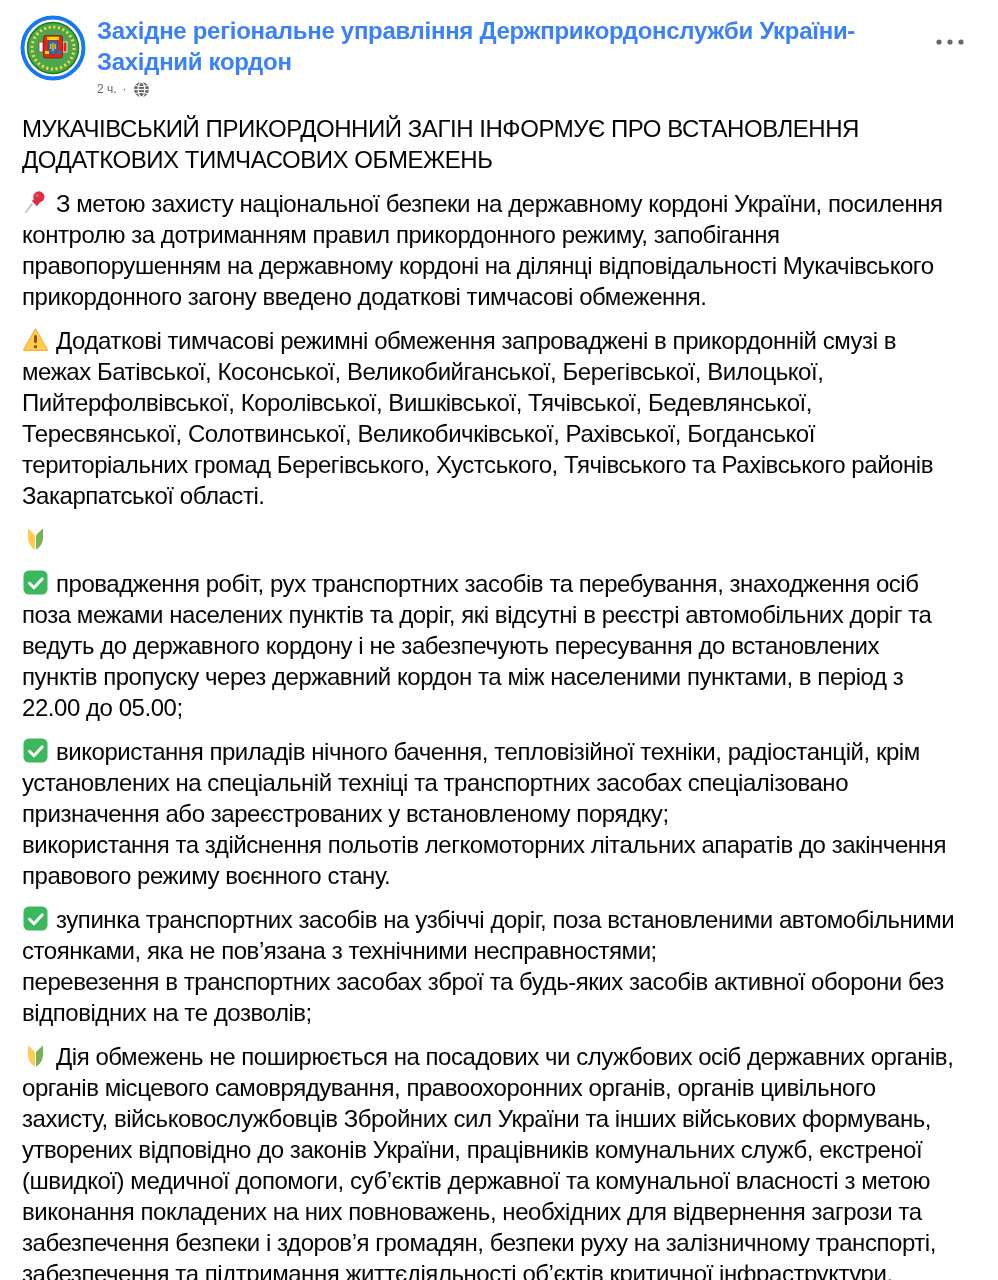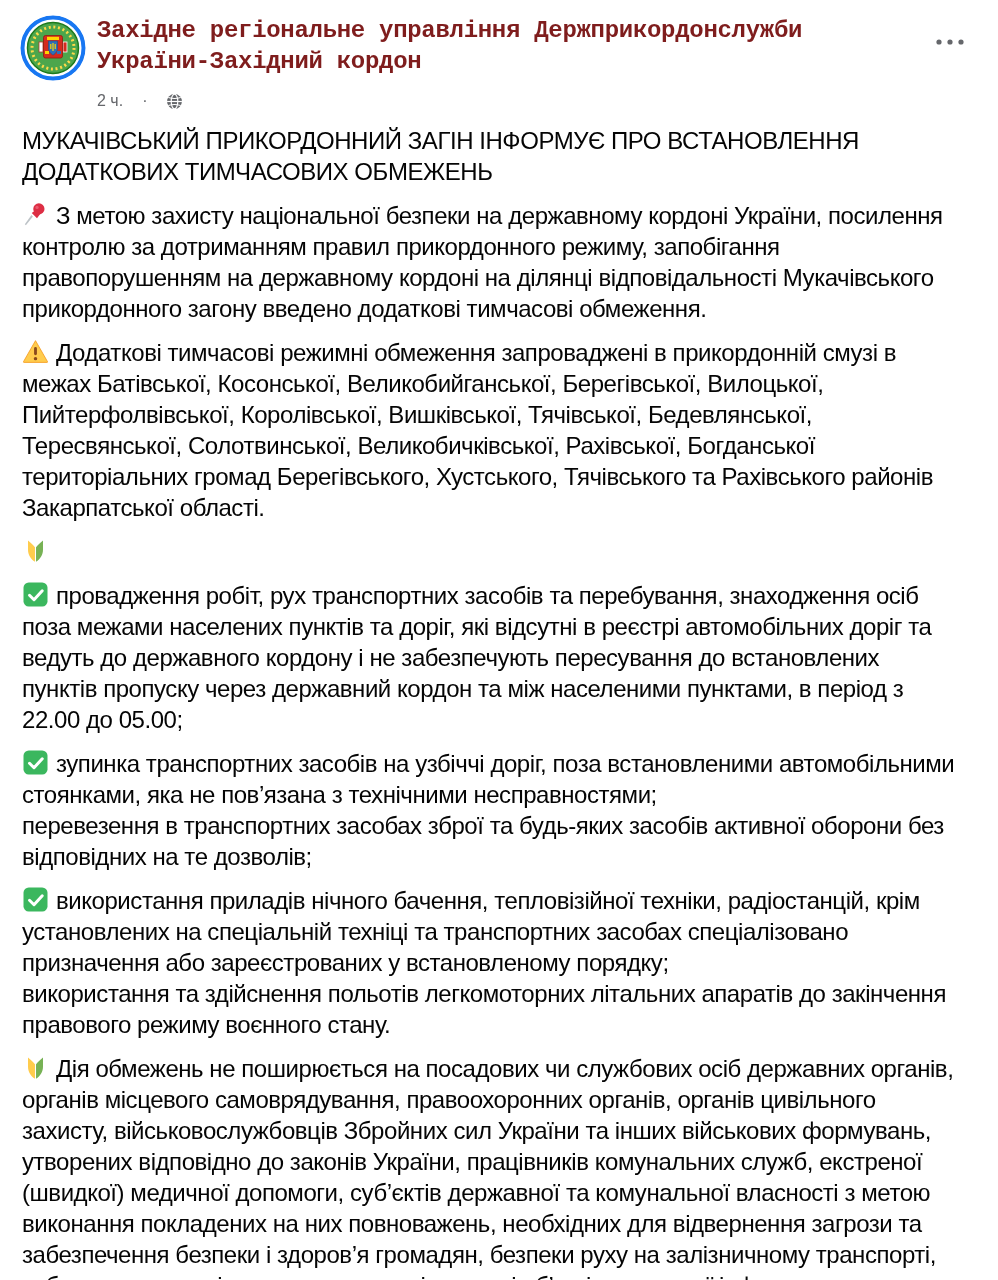--- a/index.html
+++ b/index.html
@@ -14,25 +14,25 @@
     display: flex; align-items: flex-start;
     padding: 15px 20px 6px 20px; position: relative;
   }
   .avatar {
     width: 66px; height: 66px; border-radius: 50%;
     flex: 0 0 66px; cursor: pointer;
   }
   .header-text { margin-left: 11px; flex: 1; min-width: 0; padding-right: 60px; }
   .page-name {
     font-weight: bold; font-size: 24px; line-height: 31px;
-    letter-spacing: -0.3px; color: #7f1d1d; cursor: pointer; font-family: Liberation Mono, monospace;
+    letter-spacing: -0.3px; color: #3b82f6; cursor: pointer;
   }
   .meta-row {
-    display: flex; align-items: center; gap: 19px;
-    margin-top: 12px; color: #65676B; font-size: 16px; line-height: 24px;
+    display: flex; align-items: center; gap: 6px;
+    margin-top: 0; color: #65676B; font-size: 12px; line-height: 24px;
   }
   .meta-time { cursor: pointer; }
   .meta-dot { color: #65676B; }
   .globe { width: 17px; height: 17px; display: block; }
   .menu-btn {
     position: absolute; right: 26px; top: 26px;
     width: 44px; height: 32px; display: flex; align-items: center;
     justify-content: center; cursor: pointer; border-radius: 6px;
   }
   .post-body {
@@ -137,32 +137,32 @@
         </svg>
       </span><span class="para-text">провадження робіт, рух транспортних засобів та перебування, знаходження осіб поза межами населених пунктів та доріг, які відсутні в реєстрі автомобільних доріг та ведуть до державного кордону і не забезпечують пересування до встановлених пунктів пропуску через державний кордон та між населеними пунктами, в період з 22.00 до 05.00;</span>
     </div>
 
     <div class="para">
       <span class="emoji">
         <svg viewBox="0 0 36 36">
           <rect x="2" y="2" width="32" height="32" rx="7" fill="#3BB75E"></rect>
           <path d="M10 19 l6 6 L27 13" fill="none" stroke="#ffffff" stroke-width="4" stroke-linecap="round" stroke-linejoin="round"></path>
         </svg>
-      </span><span class="para-text">зупинка транспортних засобів на узбіччі доріг, поза встановленими автомобільними стоянками, яка не пов’язана з технічними несправностями;
-перевезення в транспортних засобах зброї та будь-яких засобів активної оборони без відповідних на те дозволів;</span>
+      </span><span class="para-text">використання приладів нічного бачення, тепловізійної техніки, радіостанцій, крім установлених на спеціальній техніці та транспортних засобах спеціалізовано призначення або зареєстрованих у встановленому порядку;
+використання та здійснення польотів легкомоторних літальних апаратів до закінчення правового режиму воєнного стану.</span>
     </div>
 
     <div class="para">
       <span class="emoji">
         <svg viewBox="0 0 36 36">
           <rect x="2" y="2" width="32" height="32" rx="7" fill="#3BB75E"></rect>
           <path d="M10 19 l6 6 L27 13" fill="none" stroke="#ffffff" stroke-width="4" stroke-linecap="round" stroke-linejoin="round"></path>
         </svg>
-      </span><span class="para-text">використання приладів нічного бачення, тепловізійної техніки, радіостанцій, крім установлених на спеціальній техніці та транспортних засобах спеціалізовано призначення або зареєстрованих у встановленому порядку;
-використання та здійснення польотів легкомоторних літальних апаратів до закінчення правового режиму воєнного стану.</span>
+      </span><span class="para-text">зупинка транспортних засобів на узбіччі доріг, поза встановленими автомобільними стоянками, яка не пов’язана з технічними несправностями;
+перевезення в транспортних засобах зброї та будь-яких засобів активної оборони без відповідних на те дозволів;</span>
     </div>
 
     <div class="para">
       <span class="emoji">
         <svg viewBox="0 0 36 36">
           <path fill="#FFCC4D" d="M17.3 33 C11.5 28.8 8 24 8 16.5 L8 4.5 C11.5 7.5 15.5 10.8 17.3 13.8 Z"></path>
           <path fill="#77B255" d="M18.7 33 C24.5 28.8 28 24 28 16.5 L28 4.5 C24.5 7.5 20.5 10.8 18.7 13.8 Z"></path>
         </svg>
       </span><span class="para-text">Дія обмежень не поширюється на посадових чи службових осіб державних органів, органів місцевого самоврядування, правоохоронних органів, органів цивільного захисту, військовослужбовців Збройних сил України та інших військових формувань, утворених відповідно до законів України, працівників комунальних служб, екстреної (швидкої) медичної допомоги, суб’єктів державної та комунальної власності з метою виконання покладених на них повноважень, необхідних для відвернення загрози та забезпечення безпеки і здоров’я громадян, безпеки руху на залізничному транспорті, забезпечення та підтримання життєдіяльності об’єктів критичної інфраструктури, охорони та відтворення водних біоресурсів, надання населенню послуг гуманітарного, медичного та соціального характеру.</span>
     </div>

